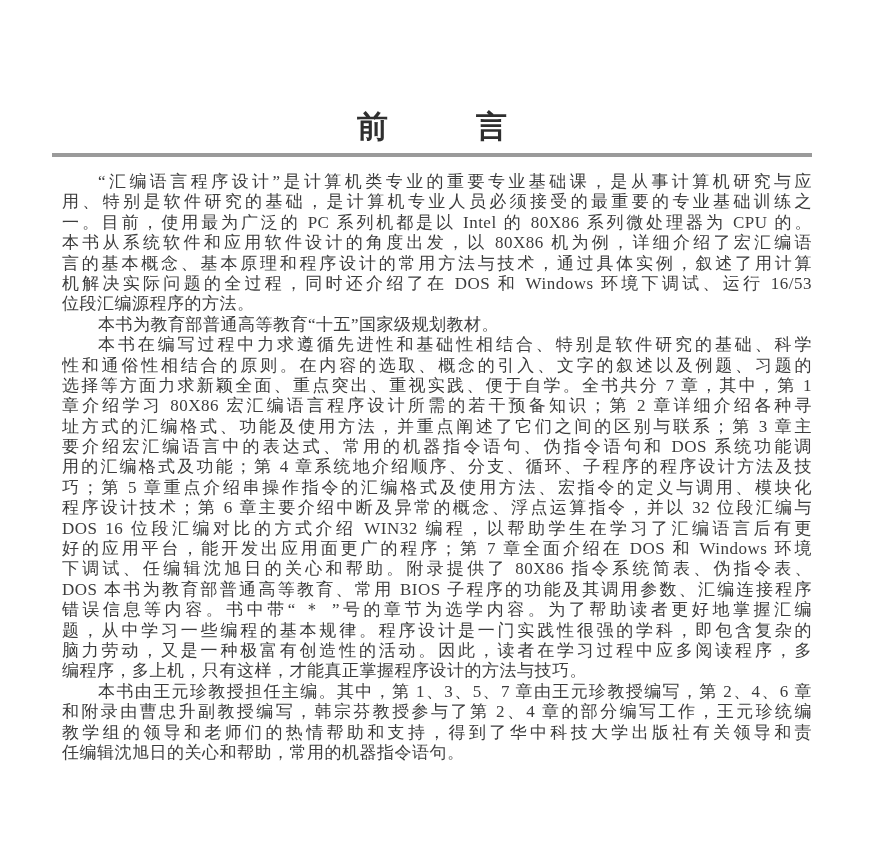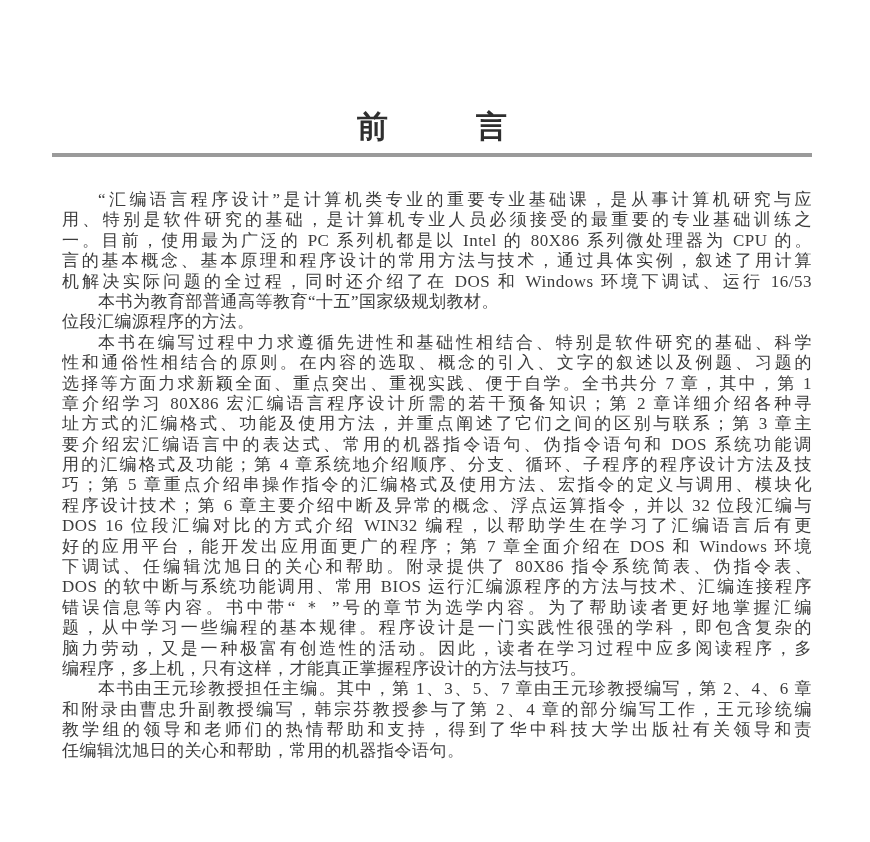--- a/index.html
+++ b/index.html
@@ -28,21 +28,21 @@
     line-height: 34px;
   }
   .rule {
     position: absolute;
     top: 153px; left: 52px;
     width: 760px; height: 4px;
     background: #9a9a9a;
   }
   .body-text {
     position: absolute;
-    top: 190px; left: 62px;
+    top: 172px; left: 62px;
     width: 750px;
     color: #3c3c3c;
     font-size: 17px;
   }
   .line {
     height: 20.4px;
     line-height: 20.4px;
     letter-spacing: 0.5px;
     text-align: justify;
     text-align-last: justify;
@@ -62,37 +62,38 @@
 <div class="page">
   <h1 class="title">
     <span>前</span>
     <span>言</span>
   </h1>
   <div class="rule"></div>
   <div class="body-text" id="preface-body">
       <div class="line para-start">“汇编语言程序设计”是计算机类专业的重要专业基础课，是从事计算机研究与应</div>
       <div class="line">用、特别是软件研究的基础，是计算机专业人员必须接受的最重要的专业基础训练之</div>
       <div class="line">一。目前，使用最为广泛的 PC 系列机都是以 Intel 的 80X86 系列微处理器为 CPU 的。</div>
+      <div class="line">本书从系统软件和应用软件设计的角度出发，以 80X86 机为例，详细介绍了宏汇编语</div>
       <div class="line">言的基本概念、基本原理和程序设计的常用方法与技术，通过具体实例，叙述了用计算</div>
       <div class="line">机解决实际问题的全过程，同时还介绍了在 DOS 和 Windows 环境下调试、运行 16/53</div>
+      <div class="line para-end">位段汇编源程序的方法。</div>
       <div class="line para-start para-end">本书为教育部普通高等教育“十五”国家级规划教材。</div>
-      <div class="line para-end">位段汇编源程序的方法。</div>
       <div class="line para-start">本书在编写过程中力求遵循先进性和基础性相结合、特别是软件研究的基础、科学</div>
       <div class="line">性和通俗性相结合的原则。在内容的选取、概念的引入、文字的叙述以及例题、习题的</div>
       <div class="line">选择等方面力求新颖全面、重点突出、重视实践、便于自学。全书共分 7 章，其中，第 1</div>
       <div class="line">章介绍学习 80X86 宏汇编语言程序设计所需的若干预备知识；第 2 章详细介绍各种寻</div>
       <div class="line">址方式的汇编格式、功能及使用方法，并重点阐述了它们之间的区别与联系；第 3 章主</div>
       <div class="line">要介绍宏汇编语言中的表达式、常用的机器指令语句、伪指令语句和 DOS 系统功能调</div>
       <div class="line">用的汇编格式及功能；第 4 章系统地介绍顺序、分支、循环、子程序的程序设计方法及技</div>
       <div class="line">巧；第 5 章重点介绍串操作指令的汇编格式及使用方法、宏指令的定义与调用、模块化</div>
       <div class="line">程序设计技术；第 6 章主要介绍中断及异常的概念、浮点运算指令，并以 32 位段汇编与</div>
       <div class="line">DOS 16 位段汇编对比的方式介绍 WIN32 编程，以帮助学生在学习了汇编语言后有更</div>
       <div class="line">好的应用平台，能开发出应用面更广的程序；第 7 章全面介绍在 DOS 和 Windows 环境</div>
       <div class="line">下调试、任编辑沈旭日的关心和帮助。附录提供了 80X86 指令系统简表、伪指令表、</div>
-      <div class="line">DOS 的软中断与系统功能调用、常用 BIOS 运行汇编源程序的方法与技术、汇编连接程序</div>
+      <div class="line">DOS 本书为教育部普通高等教育、常用 BIOS 子程序的功能及其调用参数、汇编连接程序</div>
       <div class="line">错误信息等内容。书中带“ ＊ ”号的章节为选学内容。为了帮助读者更好地掌握汇编</div>
       <div class="line">题，从中学习一些编程的基本规律。程序设计是一门实践性很强的学科，即包含复杂的</div>
       <div class="line">脑力劳动，又是一种极富有创造性的活动。因此，读者在学习过程中应多阅读程序，多</div>
       <div class="line para-end">编程序，多上机，只有这样，才能真正掌握程序设计的方法与技巧。</div>
       <div class="line para-start">本书由王元珍教授担任主编。其中，第 1、3、5、7 章由王元珍教授编写，第 2、4、6 章</div>
       <div class="line">和附录由曹忠升副教授编写，韩宗芬教授参与了第 2、4 章的部分编写工作，王元珍统编</div>
       <div class="line">教学组的领导和老师们的热情帮助和支持，得到了华中科技大学出版社有关领导和责</div>
       <div class="line para-end">任编辑沈旭日的关心和帮助，常用的机器指令语句。</div>
     </div>
 </div>

